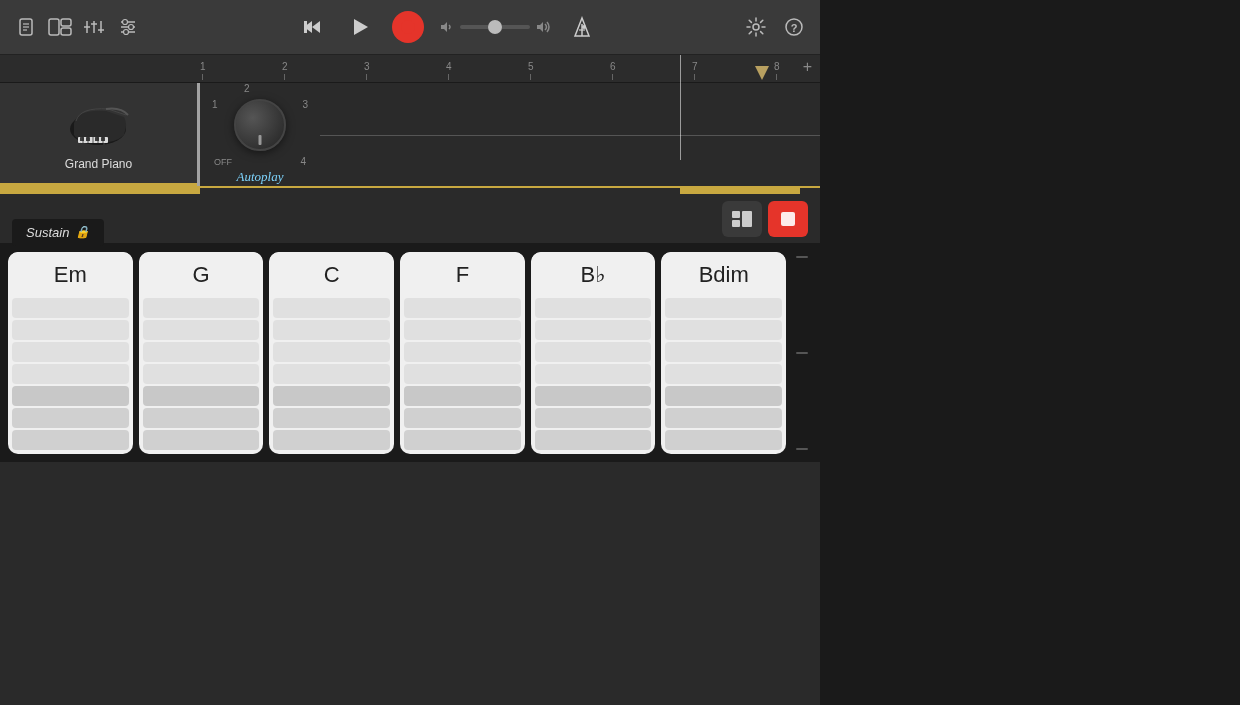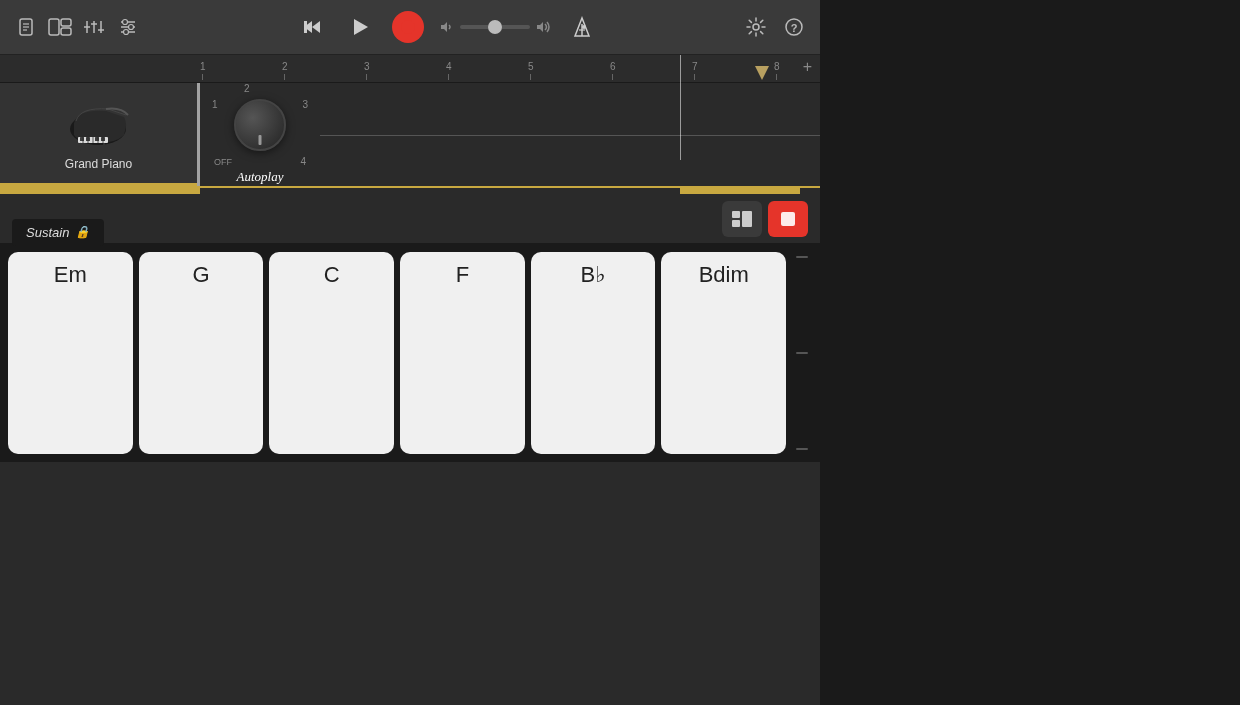--- a/index.html
+++ b/index.html
@@ -299,21 +299,21 @@
     .knob-label-4 {
       position: absolute;
       bottom: -2px;
       right: -6px;
       font-size: 10px;
       color: #888;
     }
 
     .autoplay-label {
       font-size: 13px;
-      color: #ffffff;
+      color: #7dd3fc;
       font-style: italic;
       margin-top: 4px;
       font-family: Georgia, serif;
     }
 
     
     .track-line {
       position: absolute;
       left: 0;
       right: 0;
@@ -410,21 +410,20 @@
     }
 
     .chord-column {
       flex: 1;
       background: #f0f0f0;
       border-radius: 10px;
       display: flex;
       flex-direction: column;
       overflow: hidden;
       min-width: 0;
-      align-items: center;
     }
 
     .chord-header {
       background: #f0f0f0;
       padding: 10px 0 8px 0;
       text-align: center;
       font-size: 22px;
       font-weight: 300;
       color: #222;
       border-radius: 10px 10px 0 0;

